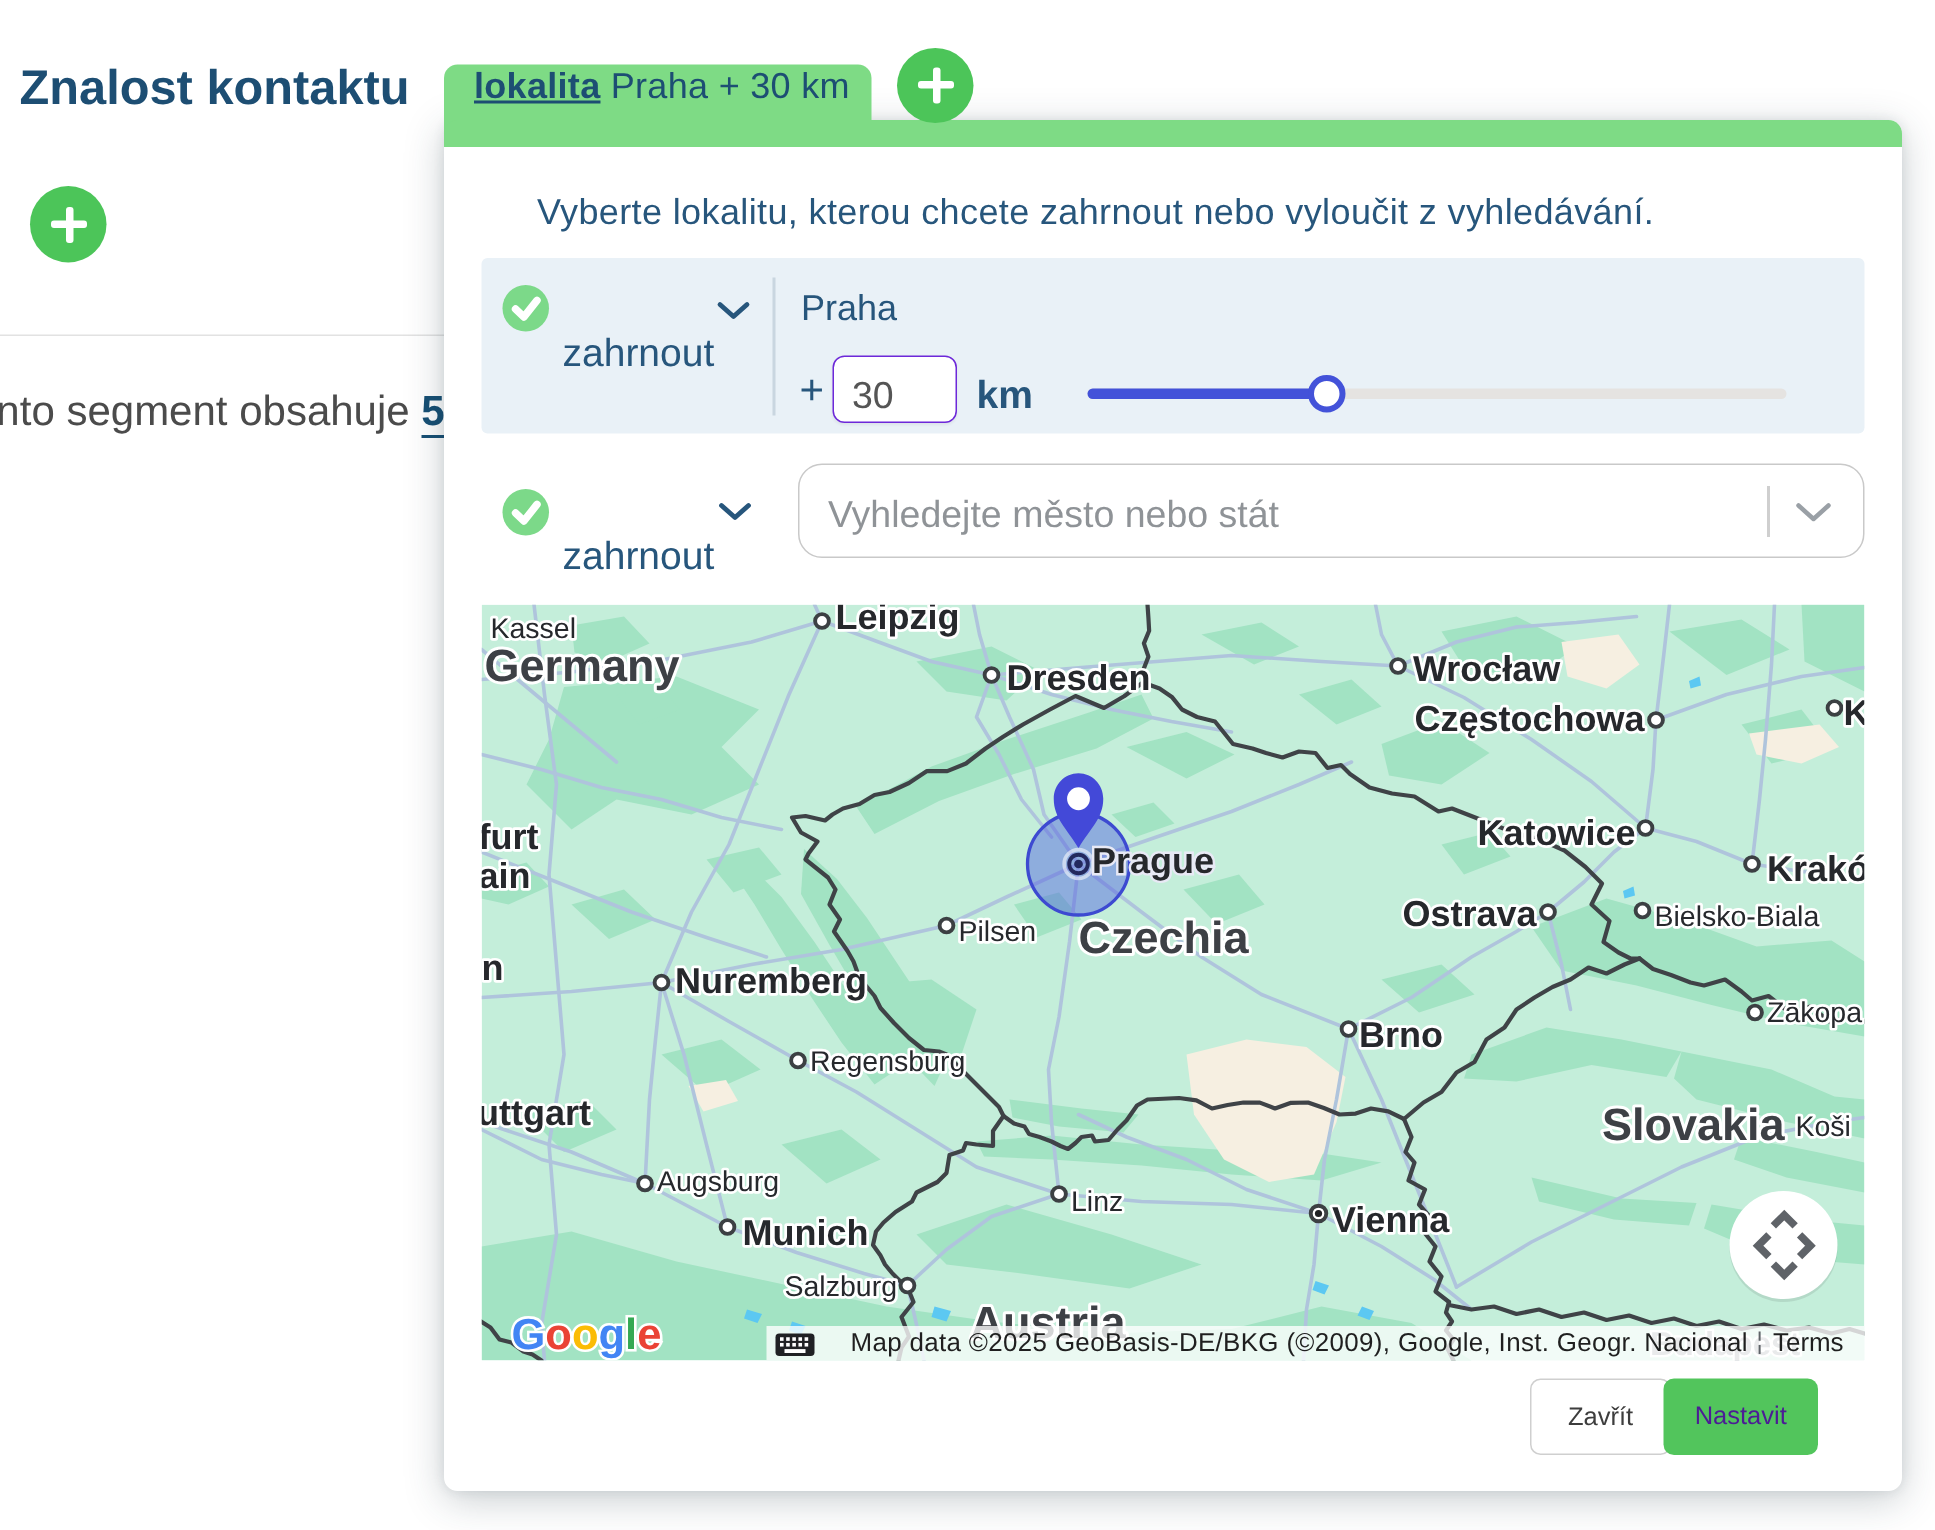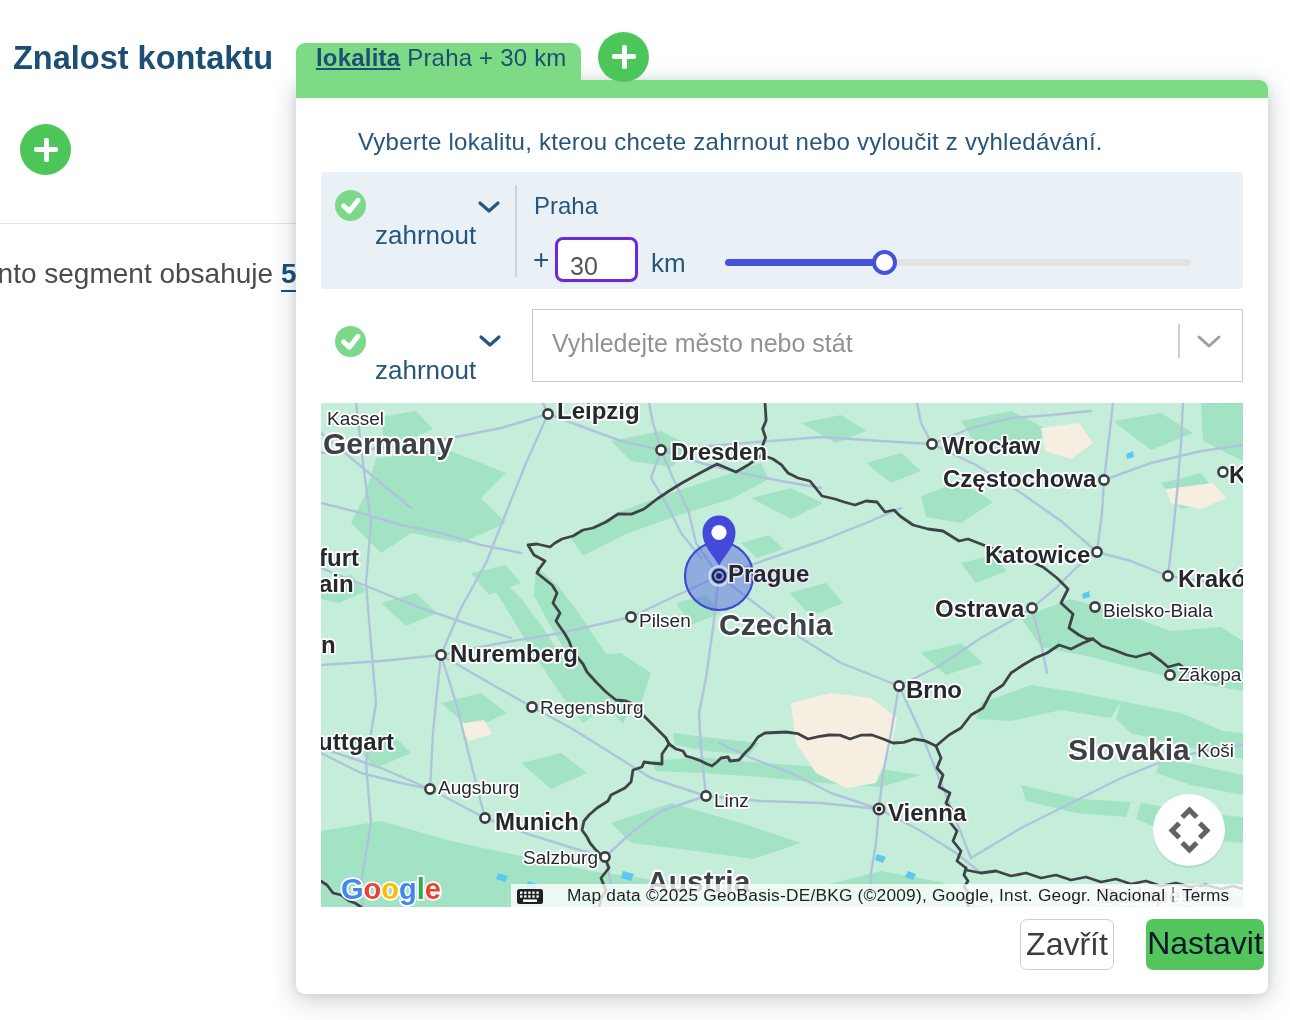--- a/index.html
+++ b/index.html
@@ -28,36 +28,36 @@
   #intro { left:25px; top:48px; font-size:24px; color:#27567c; letter-spacing:0.25px;margin-left:37px; }
 
   #bluebox { left:25px; top:92px; width:922px; height:117px; background:#e9f1f7; border-radius:4px; }
   .chk { width:31px; height:31px; border-radius:50%; background:#7cd989; }
   .chk svg { position:absolute; left:0; top:0; }
   .zahr { font-size:26px; color:#27567c;margin-top:28px; }
   .chev { stroke:#27567c; stroke-width:3.2; fill:none; stroke-linecap:round; stroke-linejoin:round; }
   #vdiv { left:194px; top:13px; width:2px; height:92px; background:#c9d6e0; }
   #praha { left:213px; top:20px; font-size:24px; color:#27567c; }
   #plussm { left:212px; top:72px; font-size:28px; color:#27567c; }
-  #kminput { left:234px; top:65px; width:83px; height:45px; background:#fff; border:3px solid #6d28d9;
+  #kminput { left:234px; top:65px; width:83px; height:45px; background:#fff; border:1px solid #6d28d9;
      border-radius:8px; box-shadow:0 1px 2px rgba(0,0,0,0.06); font-size:25px; color:#555; line-height:1; padding-top:14px; padding-left:12px;}
-  #kmlab { left:330px; top:76px; font-size:26px; color:#27567c; font-weight:400;}
+  #kmlab { left:330px; top:76px; font-size:26px; color:#27567c; font-weight:700;}
   #track { left:404px; top:87px; width:466px; height:7px; border-radius:4px; background:#e5e3e1; }
   #trackfill { left:0; top:0; width:153px; height:7px; border-radius:4px; background:#4352d9; }
   #thumb { left:147px; top:-9px; width:25px; height:25px; border-radius:50%; background:#fff; border:4px solid #4352d9; }
 
-  #searchbox { left:236px; top:229px; width:711px; height:73px; background:#fff; border:1px solid #c9c9c9; border-radius:0; }
+  #searchbox { left:236px; top:229px; width:711px; height:63px; background:#fff; border:1px solid #c9c9c9; border-radius:16px; }
   #ph { left:19px; top:19px; font-size:25px; color:#8f9397; }
   #sdiv { left:645px; top:14px; width:1.5px; height:34px; background:#cfcfcf; }
 
   #mapwrap { left:25px; top:323px; width:922px; height:504px; overflow:hidden; }
 
-  .btn { top:839px; height:51px; border-radius:7px; font-size:32px; text-align:center; line-height:49px; }
+  .btn { top:839px; height:51px; border-radius:7px; font-size:17px; text-align:center; line-height:49px; }
   #btn-close { left:724px; width:94px; background:#fff; border:1px solid #cfcfcf; color:#3d3d3d; }
-  #btn-set { left:850px; width:118px; background:#52c55c; color:#0f172a; }
+  #btn-set { left:813px; width:103px; background:#52c55c; color:#4c1d95; }
 </style>
 </head>
 <body>
 <div id="page">
   <div class="abs" id="h-title">Znalost kontaktu</div>
   <div class="abs" id="sep"></div>
   <div class="abs" id="plus-left">
     <div class="plusmark" style="left:14px;top:23px;width:24px;height:5px;"></div>
     <div class="plusmark" style="left:23.5px;top:13.5px;width:5px;height:24px;"></div>
   </div>

